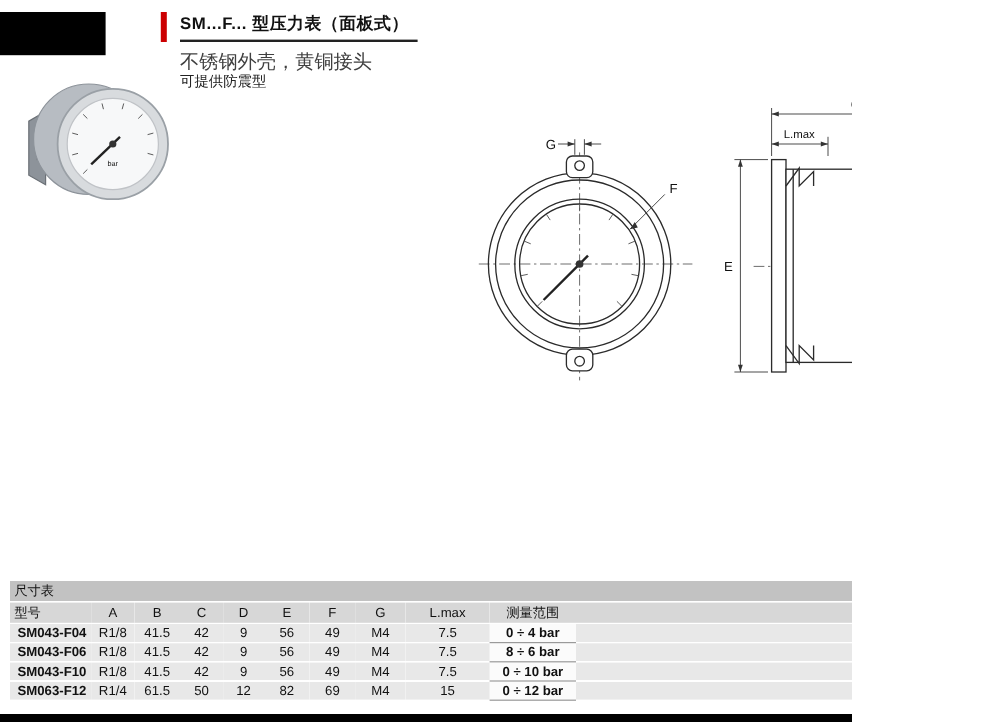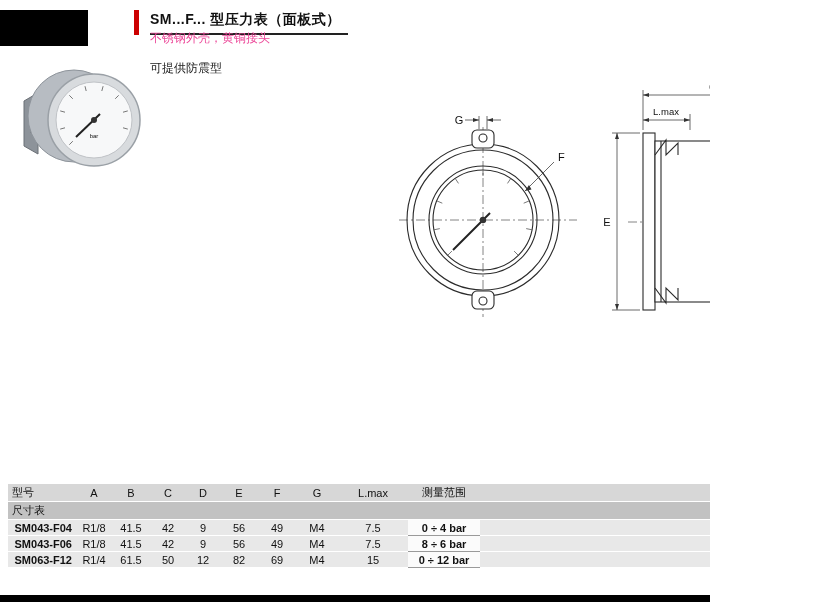--- a/index.html
+++ b/index.html
@@ -5,21 +5,21 @@
   html,body{margin:0;padding:0;background:#fff;}
   body{font-family:"Liberation Sans","DejaVu Sans",sans-serif;}
   #page{position:relative;width:710px;height:602px;background:#ffffff;overflow:hidden;}
   .abs{position:absolute;}
 
   
   #logo-block{left:0;top:10px;width:88px;height:36px;background:#000;}
   #accent-bar{left:134px;top:10px;width:5px;height:25px;background:#cc0001;}
   #page-title{left:150px;top:11px;font-size:14px;font-weight:bold;color:#111;letter-spacing:.5px;}
   #title-rule{left:150px;top:33px;width:198px;height:2px;background:#222;}
-  #desc-1{left:150px;top:30px;font-size:12px;color:#ec4899;}
+  #desc-1{left:150px;top:42px;font-size:16px;color:#404040;}
   #desc-2{left:150px;top:60px;font-size:12px;color:#222;text-align:right;}
 
   
   #gauge-photo-svg{left:16px;top:58px;}
   #front-view-svg{left:393px;top:103px;}
   #side-view-svg{left:598px;top:80px;}
 
   svg text{font-size:11px;fill:#111;font-family:"Liberation Sans","DejaVu Sans",sans-serif;}
   svg .small{font-size:9.5px;}
   .draw{stroke:#2b2b2b;stroke-width:1.1;fill:none;}
@@ -211,35 +211,35 @@
       <col style="width:34px">
         <col style="width:38px">
         <col style="width:38px">
         <col style="width:42px">
       <col style="width:70px">
         <col style="width:72px">
         <col>
     </colgroup>
     <thead>
       <tr>
+        <td class="tbl-title" colspan="11">尺寸表</td>
+      </tr>
+      <tr>
           <th>型号</th>
           <th>A</th>
           <th>B</th>
           <th>C</th>
           <th>D</th>
           <th>E</th>
           <th>F</th>
           <th>G</th>
           <th>L.max</th>
           <th>测量范围</th>
           <th class="filler"></th>
         </tr>
-      <tr>
-        <td class="tbl-title" colspan="11">尺寸表</td>
-      </tr>
     </thead>
     <tbody>
         <tr>
           <td class="model">SM043-F04</td>
           <td>R1/8</td>
           <td>41.5</td>
           <td>42</td>
           <td>9</td>
           <td>56</td>
           <td>49</td>
@@ -255,20 +255,33 @@
           <td>42</td>
           <td>9</td>
           <td>56</td>
           <td>49</td>
           <td>M4</td>
           <td>7.5</td>
           <td class="range">8 ÷ 6 bar</td>
           <td class="filler"></td>
         </tr>
         <tr>
+          <td class="model">SM043-F10</td>
+          <td>R1/8</td>
+          <td>41.5</td>
+          <td>42</td>
+          <td>9</td>
+          <td>56</td>
+          <td>49</td>
+          <td>M4</td>
+          <td>7.5</td>
+          <td class="range">0 ÷ 10 bar</td>
+          <td class="filler"></td>
+        </tr>
+        <tr>
           <td class="model">SM063-F12</td>
           <td>R1/4</td>
           <td>61.5</td>
           <td>50</td>
           <td>12</td>
           <td>82</td>
           <td>69</td>
           <td>M4</td>
           <td>15</td>
           <td class="range">0 ÷ 12 bar</td>

